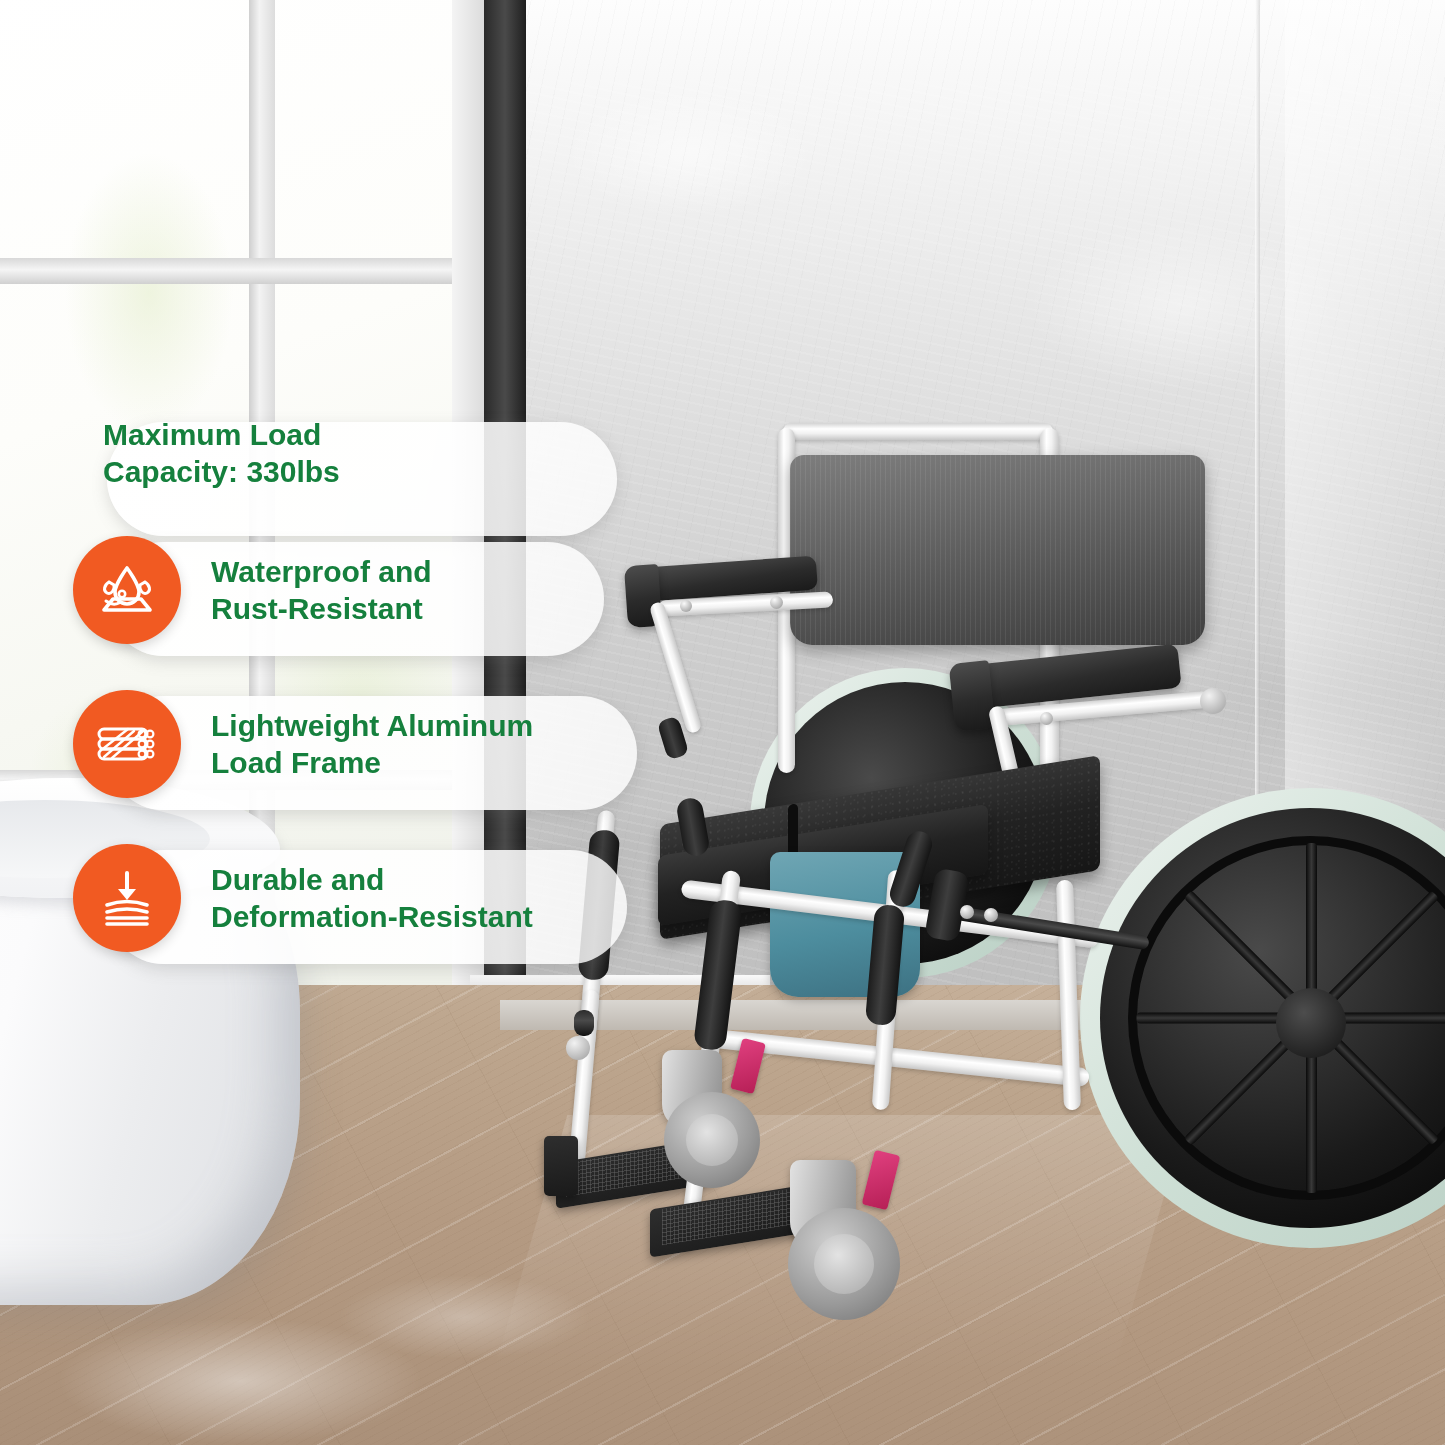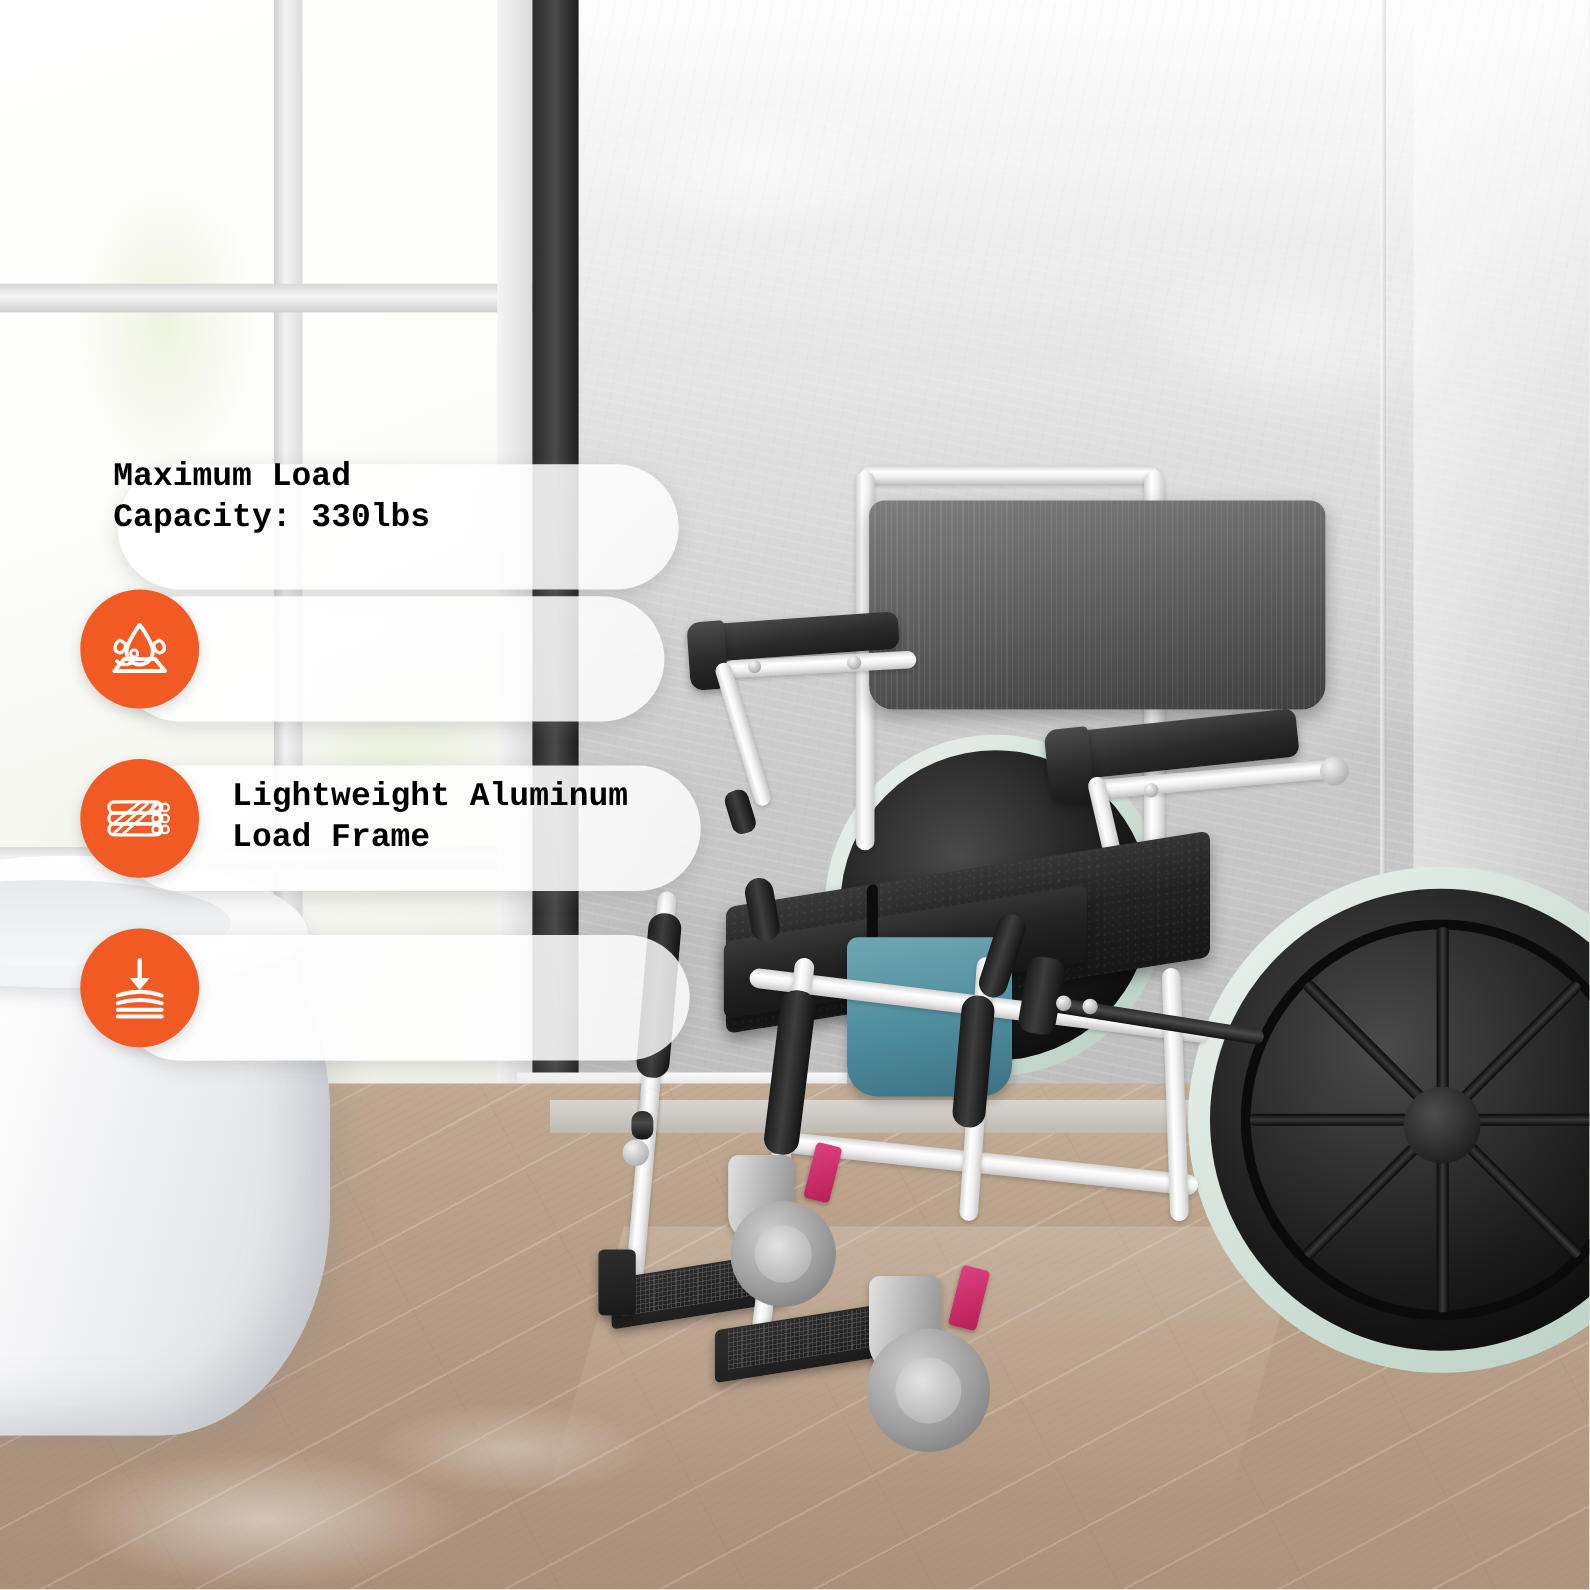--- a/index.html
+++ b/index.html
@@ -150,22 +150,22 @@
 
   
   .features{position:absolute;left:73px;top:416px;}
   .feat{position:relative;display:flex;align-items:center;margin-bottom:46px;}
   .pill{position:absolute;left:34px;top:6px;height:114px;border-radius:60px;
     background:linear-gradient(100deg, rgba(255,255,255,.97), rgba(255,255,255,.90) 62%, rgba(255,255,255,.80));
     box-shadow:0 5px 16px rgba(110,110,110,.22);}
   .circle{position:relative;z-index:3;flex:0 0 auto;width:108px;height:108px;border-radius:50%;
     background:#F15A22;display:flex;align-items:center;justify-content:center;
     box-shadow:0 4px 12px rgba(0,0,0,.16);}
-  .feat-text{position:relative;z-index:3;margin-left:30px;color:#000000;font-weight:700;
-    font-size:30px;line-height:37px;white-space:pre-line;font-family:Liberation Mono, monospace;}
+  .feat-text{position:relative;z-index:3;margin-left:30px;color:#15803d;font-weight:700;
+    font-size:30px;line-height:37px;white-space:pre-line;}
   .ico{display:block;}
 
   
   .pill.w1{width:510px;} .pill.w2{width:497px;}
   .pill.w3{width:530px;} .pill.w4{width:520px;}
 </style>
 </head>
 <body>
 
 <div id="stage">
@@ -304,20 +304,22 @@
       <div class="circle">
         <svg class="ico" width="64" height="64" viewBox="0 0 64 64">
           <path d="M32 10 C32 10 44 26 44 34 A12 12 0 0 1 20 34 C20 26 32 10 32 10 Z" fill="none" stroke="#fff" stroke-width="3.6" stroke-linejoin="round"></path>
           <circle cx="27" cy="36" r="3.2" fill="none" stroke="#fff" stroke-width="2.6"></circle>
           <path d="M14 24 C9 27 8 33 12 35 C16 37 20 32 19 27 Z" fill="none" stroke="#fff" stroke-width="3"></path>
           <path d="M50 24 C55 27 56 33 52 35 C48 37 44 32 45 27 Z" fill="none" stroke="#fff" stroke-width="3"></path>
           <path d="M11 43 C15 46 20 47 24 45" fill="none" stroke="#fff" stroke-width="3" stroke-linecap="round"></path>
           <path d="M9 52 L18 41 L46 41 L55 52 Z" fill="none" stroke="#fff" stroke-width="3.6" stroke-linejoin="round"></path>
         </svg>
       </div>
+      <div class="feat-text">Waterproof and
+Rust-Resistant</div>
     </div>
 
     <div class="feat">
       <div class="pill w3"></div>
       <div class="circle">
         <svg class="ico" width="66" height="66" viewBox="0 0 66 66">
           <rect x="5" y="18" width="48" height="10" rx="5" fill="none" stroke="#fff" stroke-width="3"></rect>
           <rect x="5" y="28" width="48" height="10" rx="5" fill="none" stroke="#fff" stroke-width="3"></rect>
           <rect x="5" y="38" width="48" height="10" rx="5" fill="none" stroke="#fff" stroke-width="3"></rect>
           <path d="M10 46 L40 20 M18 47 L48 21 M10 37 L34 18" stroke="#fff" stroke-width="2.4" fill="none" stroke-linecap="round"></path>
@@ -338,16 +340,18 @@
       <div class="circle">
         <svg class="ico" width="62" height="62" viewBox="0 0 62 62">
           <path d="M31 6 L31 26" stroke="#fff" stroke-width="4" stroke-linecap="round"></path>
           <path d="M22 22 L31 33 L40 22 Z" fill="#fff"></path>
           <path d="M11 38 Q31 31 51 38" fill="none" stroke="#fff" stroke-width="3.6" stroke-linecap="round"></path>
           <path d="M11 45 Q31 39 51 45" fill="none" stroke="#fff" stroke-width="3.6" stroke-linecap="round"></path>
           <path d="M11 51 L51 51" stroke="#fff" stroke-width="3.6" stroke-linecap="round"></path>
           <path d="M11 57 L51 57" stroke="#fff" stroke-width="3.6" stroke-linecap="round"></path>
         </svg>
       </div>
+      <div class="feat-text">Durable and
+Deformation-Resistant</div>
     </div>
 
   </div>
 </div>
 
 </body></html>

